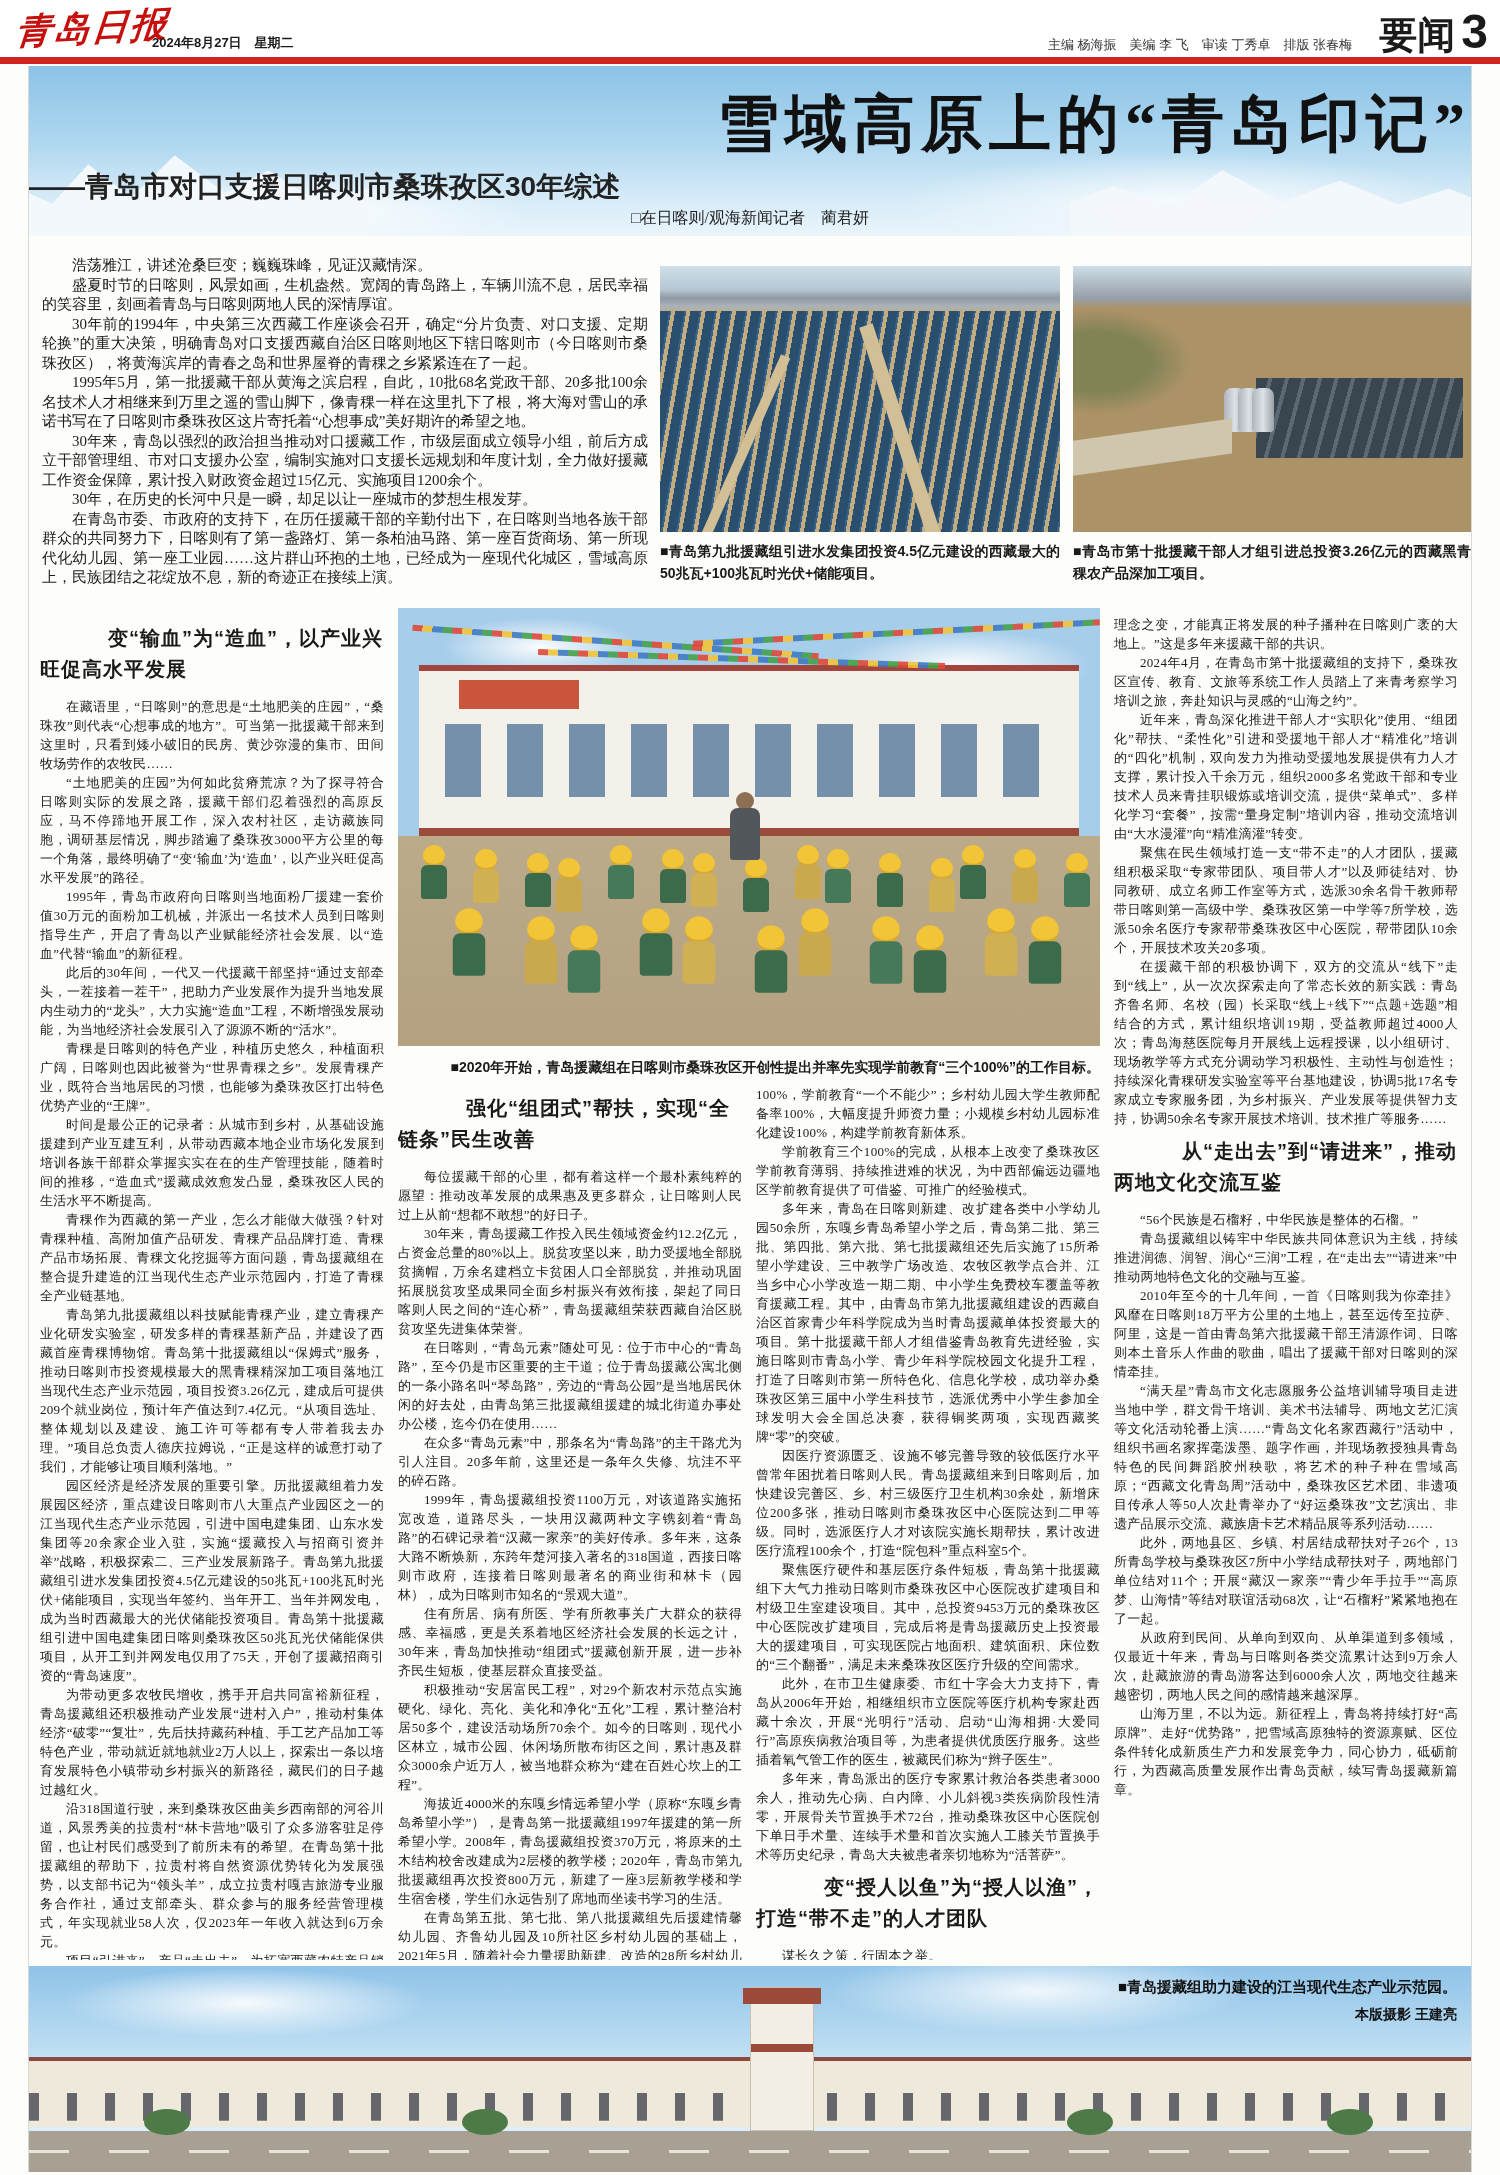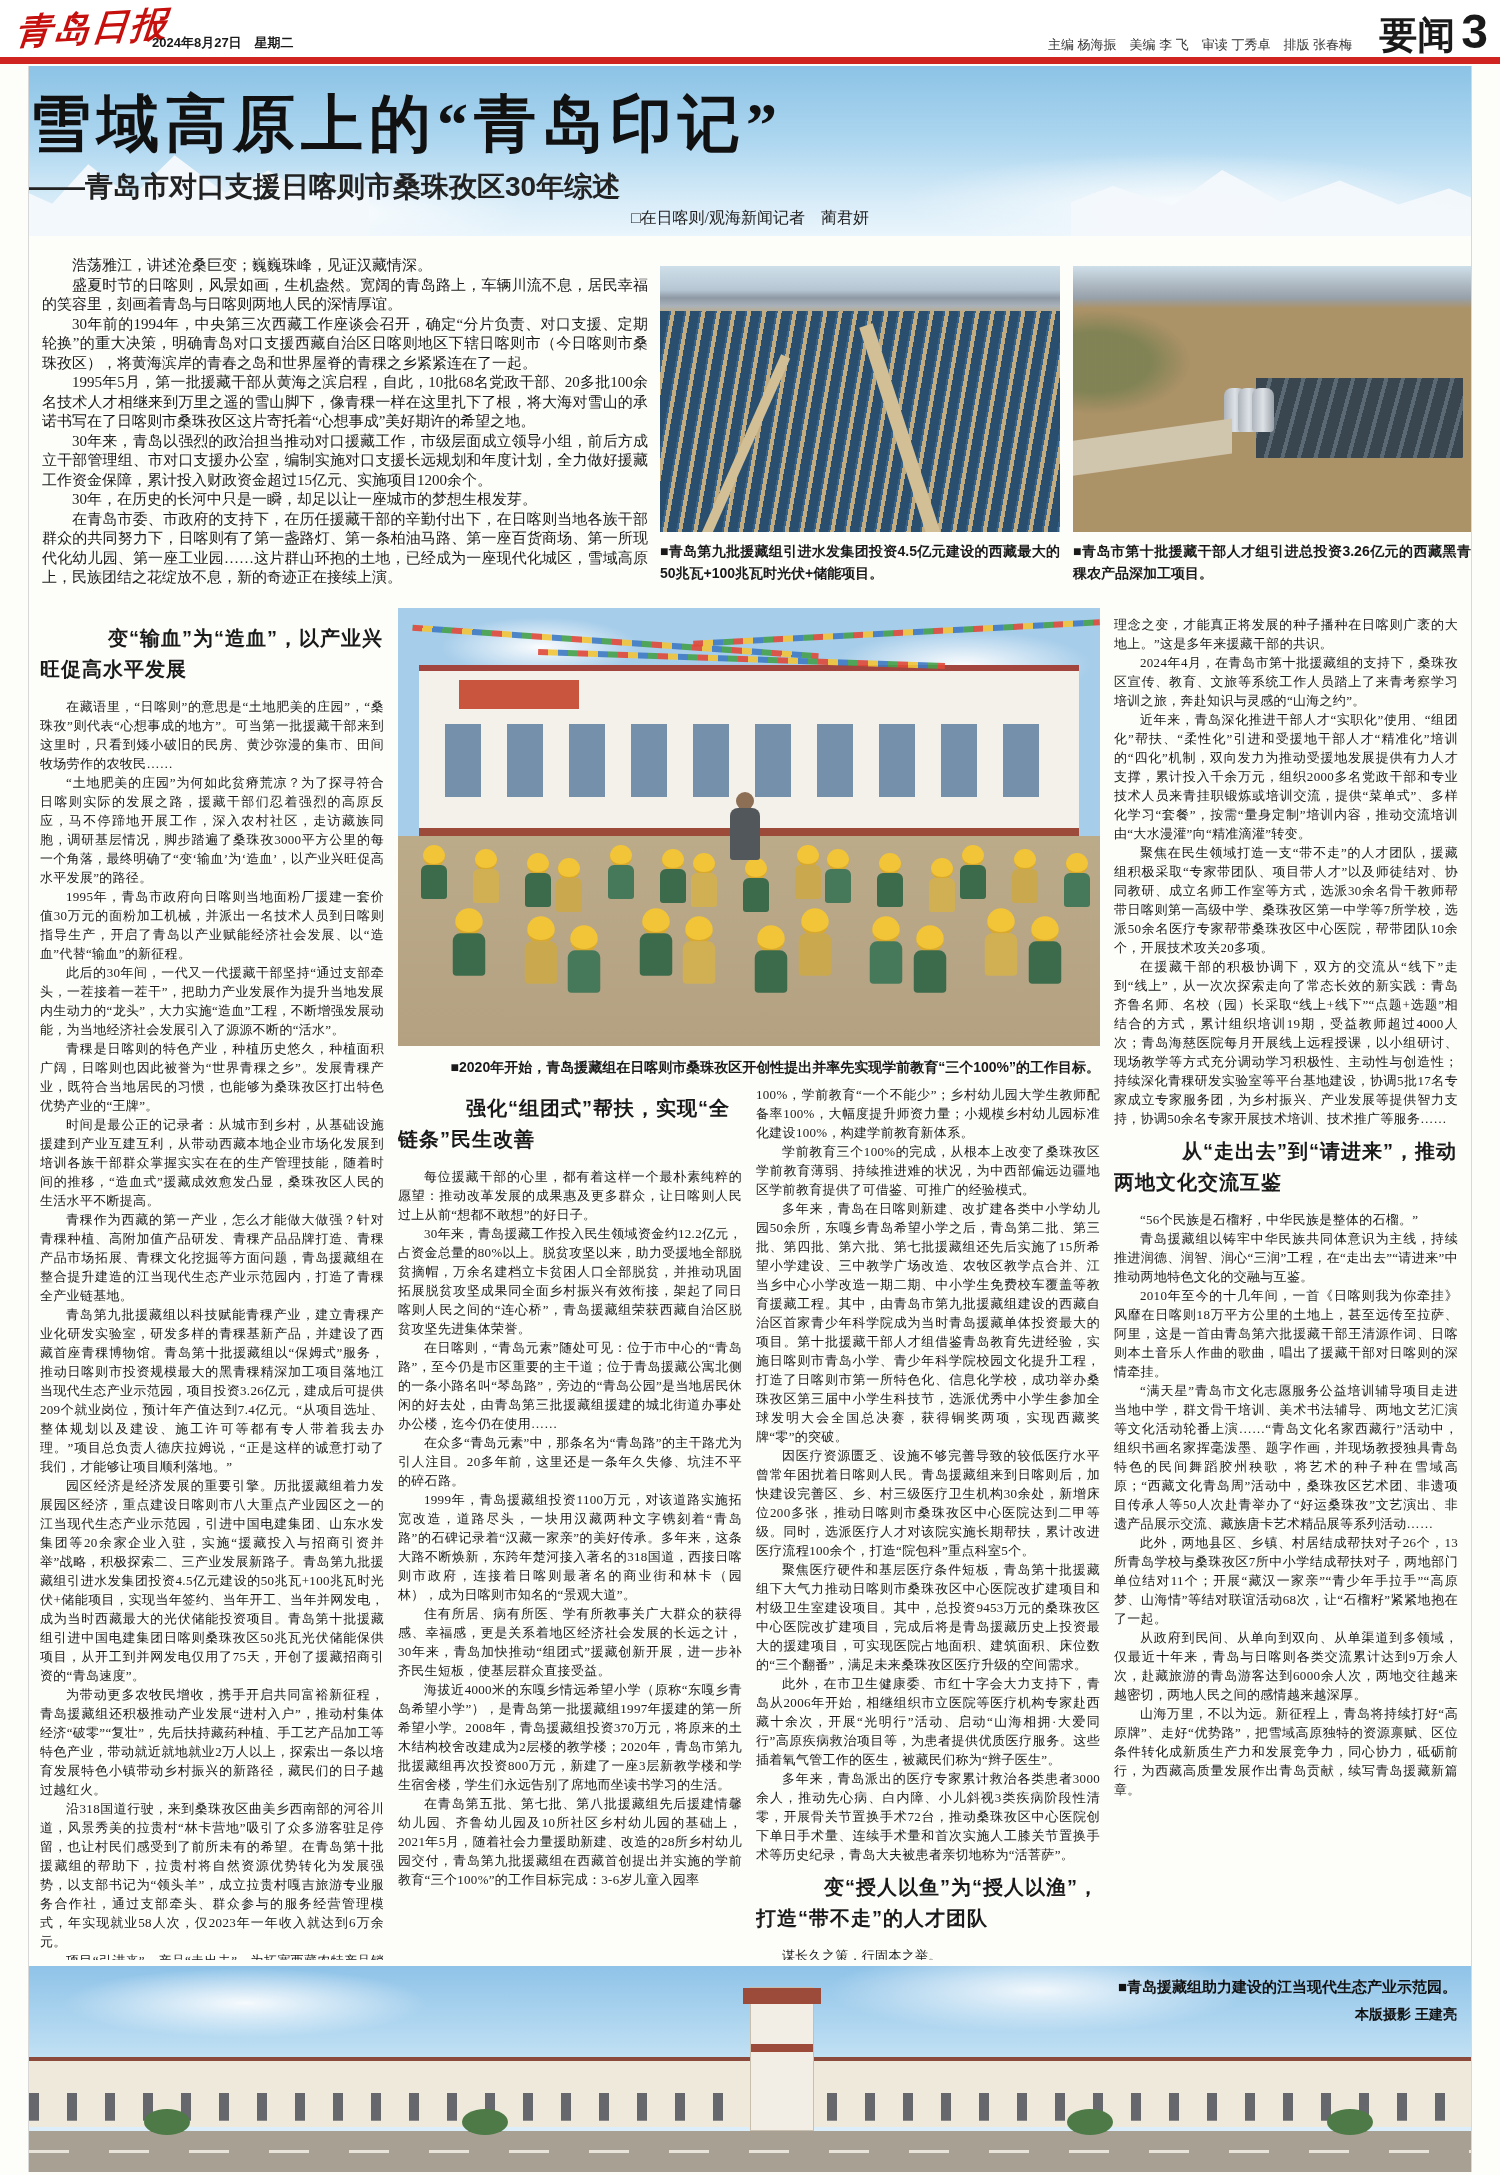--- a/index.html
+++ b/index.html
@@ -28,21 +28,21 @@
   .banner { position:absolute; left:29px; top:66px; width:1442px; height:170px; overflow:hidden;
             background:
               radial-gradient(ellipse 300px 60px at 20% 85%, rgba(255,255,255,.9), rgba(255,255,255,0) 70%),
               radial-gradient(ellipse 400px 70px at 80% 80%, rgba(255,255,255,.8), rgba(255,255,255,0) 70%),
               linear-gradient(180deg,#8cc3e6 0%, #aed7f0 45%, #d8ecf8 80%, #eaf5fc 100%); }
   .mtn { position:absolute; bottom:-2px; background:#f3f8fc; }
   .mtn.m1 { left:-20px; width:360px; height:90px;
             clip-path:polygon(0 100%,0 40%,12% 62%,22% 18%,34% 55%,46% 8%,60% 50%,72% 25%,86% 60%,100% 45%,100% 100%); }
   .mtn.m2 { right:-20px; width:420px; height:80px; opacity:.95;
             clip-path:polygon(0 100%,0 55%,10% 35%,24% 60%,36% 15%,50% 55%,64% 28%,78% 58%,90% 38%,100% 60%,100% 100%); }
-  .headline { position:absolute; left:0; top:16px; width:100%; text-align:left;
+  .headline { position:absolute; left:0; top:16px; width:100%; text-align:right;
               font-size:62px; font-weight:bold; letter-spacing:6px; color:#111; }
   .subline  { position:absolute; left:0; top:102px; width:100%; text-align:left;
               font-size:28px; font-weight:bold; color:#222; font-family:"Liberation Sans", sans-serif; }
   .byline   { position:absolute; left:0; top:142px; width:100%; text-align:center;
               font-size:16px; color:#222; }
 
   
   .intro { position:absolute; left:42px; top:256px; width:606px; height:332px; overflow:hidden;
            font-size:15px; line-height:19.5px; text-align:justify; }
   .intro p { text-indent:2em; }
@@ -329,20 +329,21 @@
 
 <div class="col col2">
   <div class="sec-title">强化“组团式”帮扶，实现“全链条”民生改善</div>
   <div>
       <p>每位援藏干部的心里，都有着这样一个最朴素纯粹的愿望：推动改革发展的成果惠及更多群众，让日喀则人民过上从前“想都不敢想”的好日子。</p>
       <p>30年来，青岛援藏工作投入民生领域资金约12.2亿元，占资金总量的80%以上。脱贫攻坚以来，助力受援地全部脱贫摘帽，万余名建档立卡贫困人口全部脱贫，并推动巩固拓展脱贫攻坚成果同全面乡村振兴有效衔接，架起了同日喀则人民之间的“连心桥”，青岛援藏组荣获西藏自治区脱贫攻坚先进集体荣誉。</p>
       <p>在日喀则，“青岛元素”随处可见：位于市中心的“青岛路”，至今仍是市区重要的主干道；位于青岛援藏公寓北侧的一条小路名叫“琴岛路”，旁边的“青岛公园”是当地居民休闲的好去处，由青岛第三批援藏组援建的城北街道办事处办公楼，迄今仍在使用……</p>
       <p>在众多“青岛元素”中，那条名为“青岛路”的主干路尤为引人注目。20多年前，这里还是一条年久失修、坑洼不平的碎石路。</p>
       <p>1999年，青岛援藏组投资1100万元，对该道路实施拓宽改造，道路尽头，一块用汉藏两种文字镌刻着“青岛路”的石碑记录着“汉藏一家亲”的美好传承。多年来，这条大路不断焕新，东跨年楚河接入著名的318国道，西接日喀则市政府，连接着日喀则最著名的商业街和林卡（园林），成为日喀则市知名的“景观大道”。</p>
       <p>住有所居、病有所医、学有所教事关广大群众的获得感、幸福感，更是关系着地区经济社会发展的长远之计，30年来，青岛加快推动“组团式”援藏创新开展，进一步补齐民生短板，使基层群众直接受益。</p>
+      <p>积极推动“安居富民工程”，对29个新农村示范点实施硬化、绿化、亮化、美化和净化“五化”工程，累计整治村居50多个，建设活动场所70余个。如今的日喀则，现代小区林立，城市公园、休闲场所散布街区之间，累计惠及群众3000余户近万人，被当地群众称为“建在百姓心坎上的工程”。</p>
       <p>海拔近4000米的东嘎乡情远希望小学（原称“东嘎乡青岛希望小学”），是青岛第一批援藏组1997年援建的第一所希望小学。2008年，青岛援藏组投资370万元，将原来的土木结构校舍改建成为2层楼的教学楼；2020年，青岛市第九批援藏组再次投资800万元，新建了一座3层新教学楼和学生宿舍楼，学生们永远告别了席地而坐读书学习的生活。</p>
       <p>在青岛第五批、第七批、第八批援藏组先后援建情馨幼儿园、齐鲁幼儿园及10所社区乡村幼儿园的基础上，2021年5月，随着社会力量援助新建、改造的28所乡村幼儿园交付，青岛第九批援藏组在西藏首创提出并实施的学前教育“三个100%”的工作目标完成：3-6岁儿童入园率</p>
     </div>
 </div>
 
 <div class="col col3">
   <div class="cont">
       <p>100%，学前教育“一个不能少”；乡村幼儿园大学生教师配备率100%，大幅度提升师资力量；小规模乡村幼儿园标准化建设100%，构建学前教育新体系。</p>
       <p>学前教育三个100%的完成，从根本上改变了桑珠孜区学前教育薄弱、持续推进难的状况，为中西部偏远边疆地区学前教育提供了可借鉴、可推广的经验模式。</p>
       <p>多年来，青岛在日喀则新建、改扩建各类中小学幼儿园50余所，东嘎乡青岛希望小学之后，青岛第二批、第三批、第四批、第六批、第七批援藏组还先后实施了15所希望小学建设、三中教学广场改造、农牧区教学点合并、江当乡中心小学改造一期二期、中小学生免费校车覆盖等教育援藏工程。其中，由青岛市第九批援藏组建设的西藏自治区首家青少年科学院成为当时青岛援藏单体投资最大的项目。第十批援藏干部人才组借鉴青岛教育先进经验，实施日喀则市青岛小学、青少年科学院校园文化提升工程，打造了日喀则市第一所特色化、信息化学校，成功举办桑珠孜区第三届中小学生科技节，选派优秀中小学生参加全球发明大会全国总决赛，获得铜奖两项，实现西藏奖牌“零”的突破。</p>

